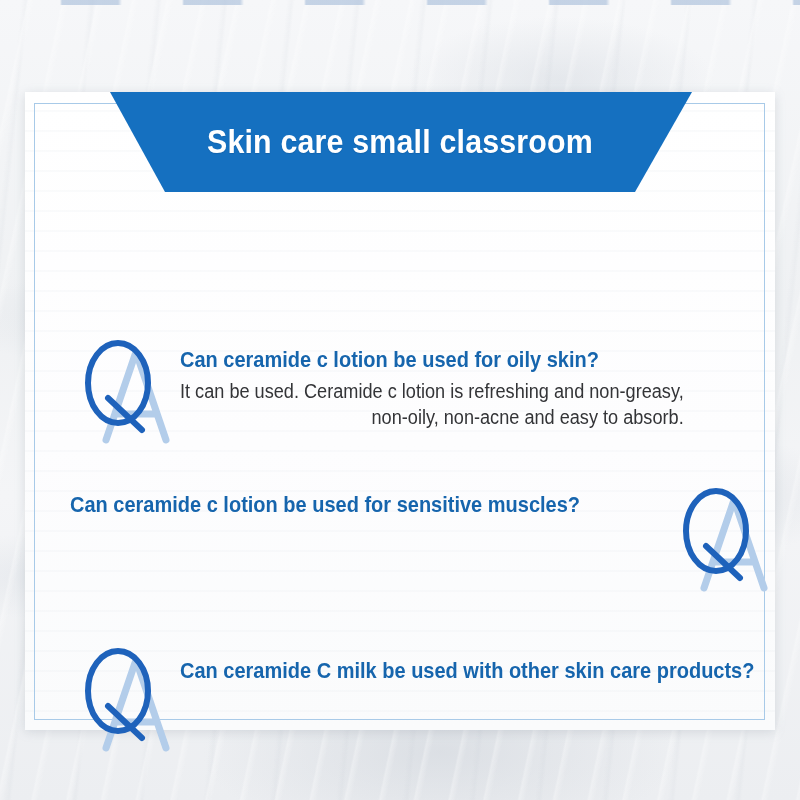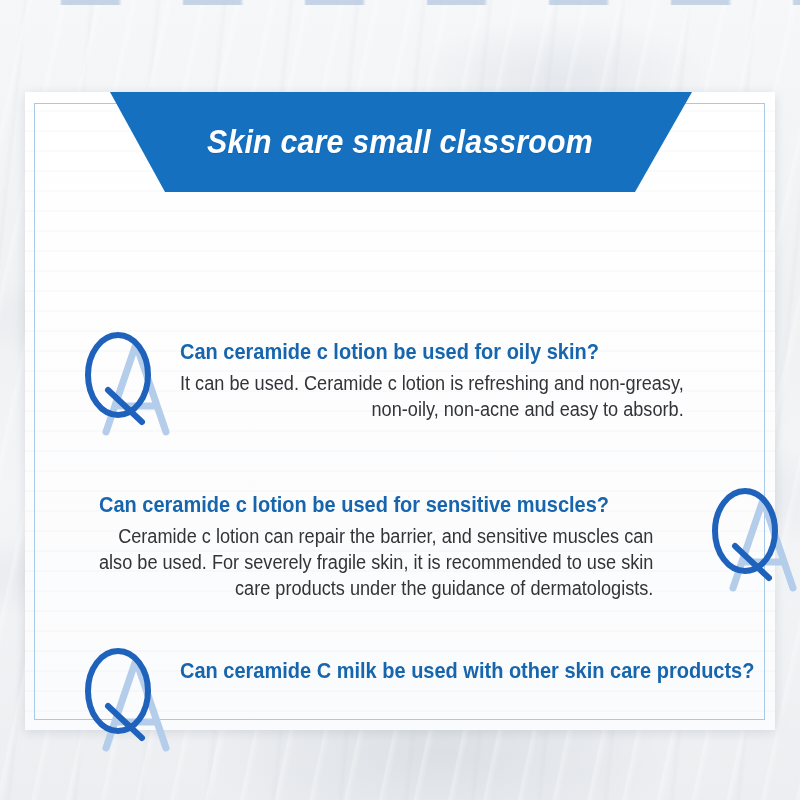--- a/index.html
+++ b/index.html
@@ -93,21 +93,20 @@
   }
 
   
   #banner {
     position: absolute;
     left: 0;
     top: 0;
     width: 750px;
     height: 80px;
     overflow: visible;
-    font-style: italic;
   }
   #banner-title {
     position: absolute;
     left: 0;
     top: 0;
     width: 750px;
     height: 100px;
     display: flex;
     align-items: center;
     justify-content: center;
@@ -147,25 +146,25 @@
     font-size: 19.5px;
     line-height: 26px;
     transform: scaleX(0.93);
     transform-origin: left center;
     white-space: nowrap;
     font-family: "Liberation Sans", sans-serif;
   }
   .a-body { margin-top: 5px; text-align: right; }
 
   
-  #qa1            { left: 55px;  top: 232px; width: 690px; height: 120px; }
+  #qa1            { left: 55px;  top: 240px; width: 690px; height: 120px; }
   #qa1 .qa-logo   { left: 0px;   top: 4px; }
   #qa1 .qa-text   { left: 100px; top: 15px; }
   
-  #qa2            { left: 45px;  top: 392px; width: 700px; height: 140px; margin-left: 29px; }
+  #qa2            { left: 45px;  top: 392px; width: 700px; height: 140px; }
   #qa2 .qa-logo   { left: 608px; top: 0px; }
   #qa2 .qa-text   { left: 0px;   top: 8px; }
   
   #qa3            { left: 55px;  top: 552px; width: 690px; height: 120px; }
   #qa3 .qa-logo   { left: 0px;   top: 0px; }
   #qa3 .qa-text   { left: 100px; top: 14px; }
 </style>
 </head>
 <body>
 
@@ -213,25 +212,20 @@
           <path class="logo-a" d="M56 16 L26 104 M56 16 L86 104 M36 78 L76 78" fill="none" stroke="#b3cdea" stroke-width="7" stroke-linecap="round"></path>
         </g>
         <g class="logo-q-group">
           <ellipse class="logo-q" cx="38" cy="47" rx="30" ry="40" fill="none" stroke="#1e62bb" stroke-width="6"></ellipse>
           <path class="logo-q-tail" d="M28 62 L62 94" fill="none" stroke="#1e62bb" stroke-width="6" stroke-linecap="round"></path>
         </g>
       </svg>
     </div>
     <div class="qa-text">
       <div class="q-line" style="color: rgb(22, 101, 173);">Can ceramide c lotion be used for sensitive muscles?</div>
-      <div class="a-body">
-        <div class="a-line" style="color: rgb(51, 52, 55);">Ceramide c lotion can repair the barrier, and sensitive muscles can</div>
-        <div class="a-line" style="color: rgb(51, 52, 55);">also be used. For severely fragile skin, it is recommended to use skin</div>
-        <div class="a-line" style="color: rgb(51, 52, 55);">care products under the guidance of dermatologists.</div>
-      </div>
     </div>
   </div>
 
   <div class="qa-block" id="qa3">
     <div class="qa-logo">
       <svg width="96" height="110" viewBox="0 0 96 110">
         <g class="logo-a-group">
           <path class="logo-a" d="M56 16 L26 104 M56 16 L86 104 M36 78 L76 78" fill="none" stroke="#b3cdea" stroke-width="7" stroke-linecap="round"></path>
         </g>
         <g class="logo-q-group">

